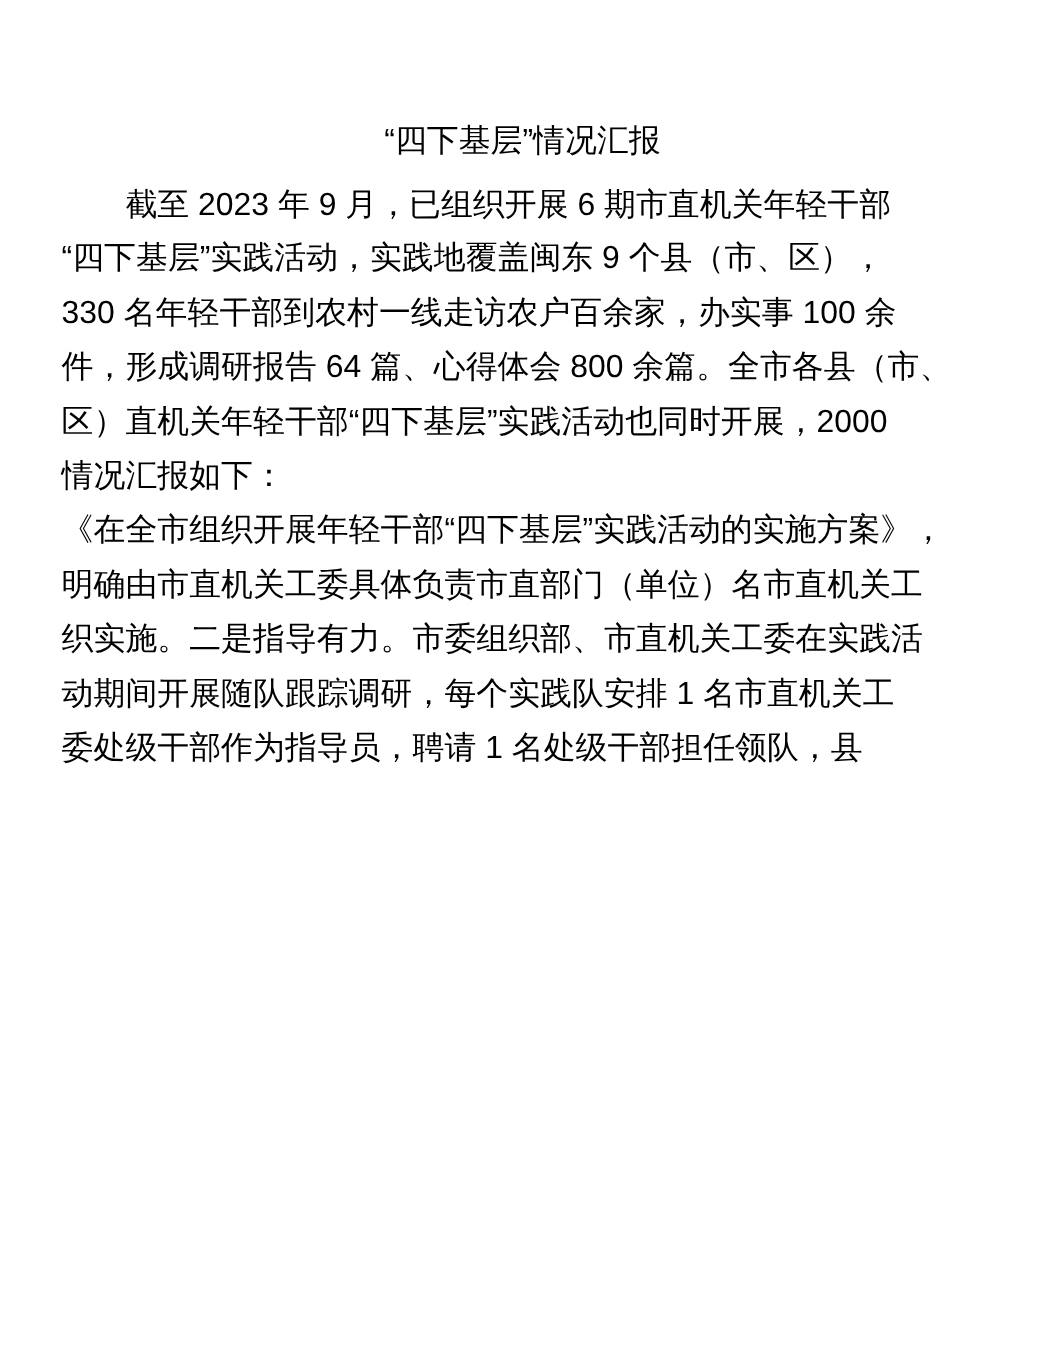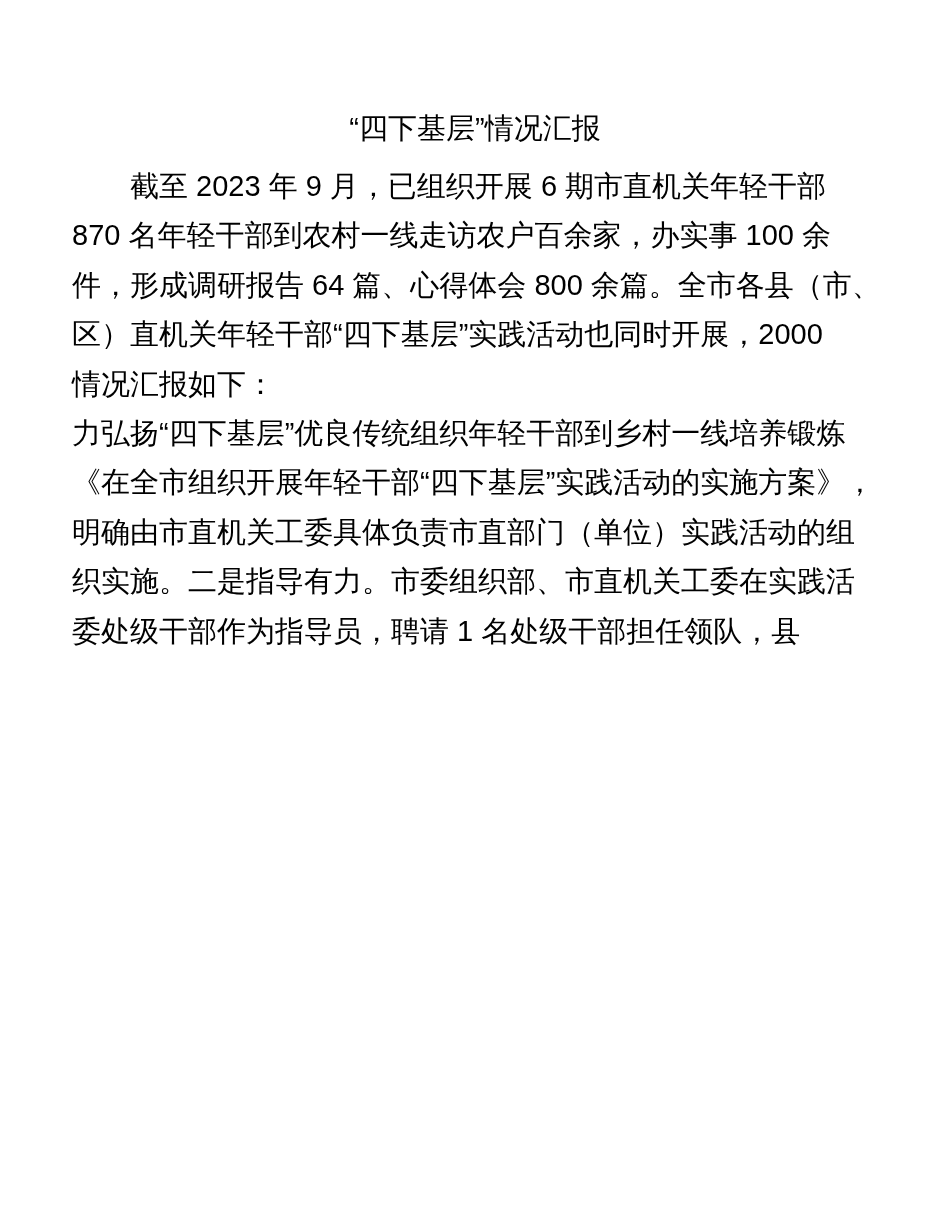--- a/index.html
+++ b/index.html
@@ -18,21 +18,21 @@
   .doc-title {
     margin: 0 128px 9px 128px;
     padding-top: 104px;
     font-size: 29px;
     font-weight: 400;
     line-height: 49px;
     text-align: center;
     white-space: nowrap;
   }
   .doc-body {
-    margin: 0 72px;
+    margin: 0 56px;
     width: 692px;
   }
   .line {
     font-size: 29px;
     line-height: 49.4px;
     white-space: nowrap;
     text-align: justify;
     text-align-last: left;
   }
   .line.fill {
@@ -42,23 +42,24 @@
     text-indent: 58px;
   }
 </style>
 </head>
 <body>
 
 <div class="page" style="background: rgb(255, 255, 255); color: rgb(0, 0, 0);">
   <h1 class="doc-title">“四下基层”情况汇报</h1>
   <div class="doc-body">
       <div class="line indent fill">截至 2023 年 9 月，已组织开展 6 期市直机关年轻干部</div>
-      <div class="line fill">870 名年轻干部到农村一线走访农户百余家，办实事 100 余</div>
+      <div class="line fill">“四下基层”实践活动，实践地覆盖闽东 9 个县（市、区），</div>
+      <div class="line fill">330 名年轻干部到农村一线走访农户百余家，办实事 100 余</div>
       <div class="line fill">件，形成调研报告 64 篇、心得体会 800 余篇。全市各县（市、</div>
       <div class="line fill">区）直机关年轻干部“四下基层”实践活动也同时开展，2000</div>
       <div class="line">情况汇报如下：</div>
-      <div class="line fill">力弘扬“四下基层”优良传统组织年轻干部到乡村一线培养锻炼</div>
       <div class="line fill">《在全市组织开展年轻干部“四下基层”实践活动的实施方案》，</div>
-      <div class="line fill">明确由市直机关工委具体负责市直部门（单位）实践活动的组</div>
+      <div class="line fill">明确由市直机关工委具体负责市直部门（单位）名市直机关工</div>
       <div class="line fill">织实施。二是指导有力。市委组织部、市直机关工委在实践活</div>
+      <div class="line fill">动期间开展随队跟踪调研，每个实践队安排 1 名市直机关工</div>
       <div class="line fill">委处级干部作为指导员，聘请 1 名处级干部担任领队，县</div>
     </div>
 </div>
 
 </body></html>

